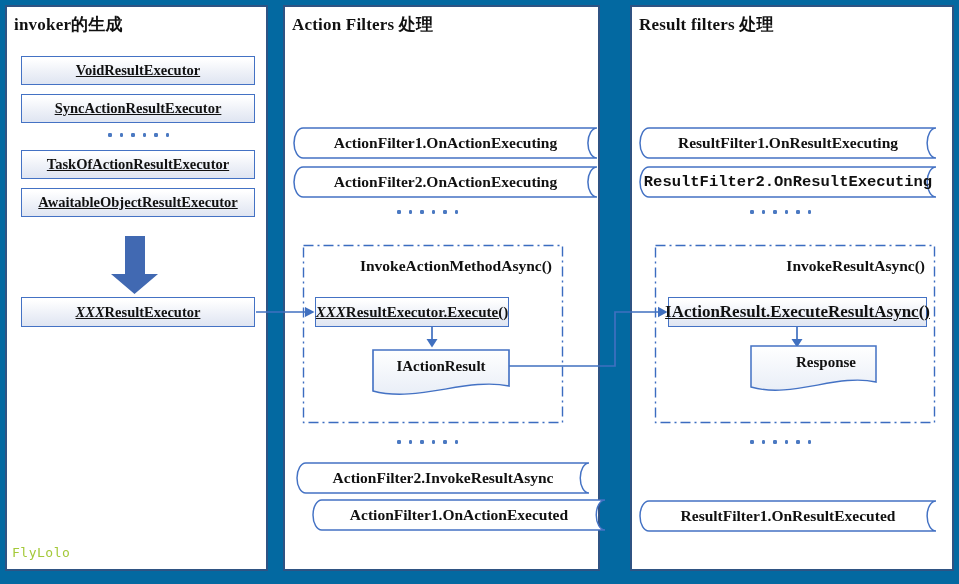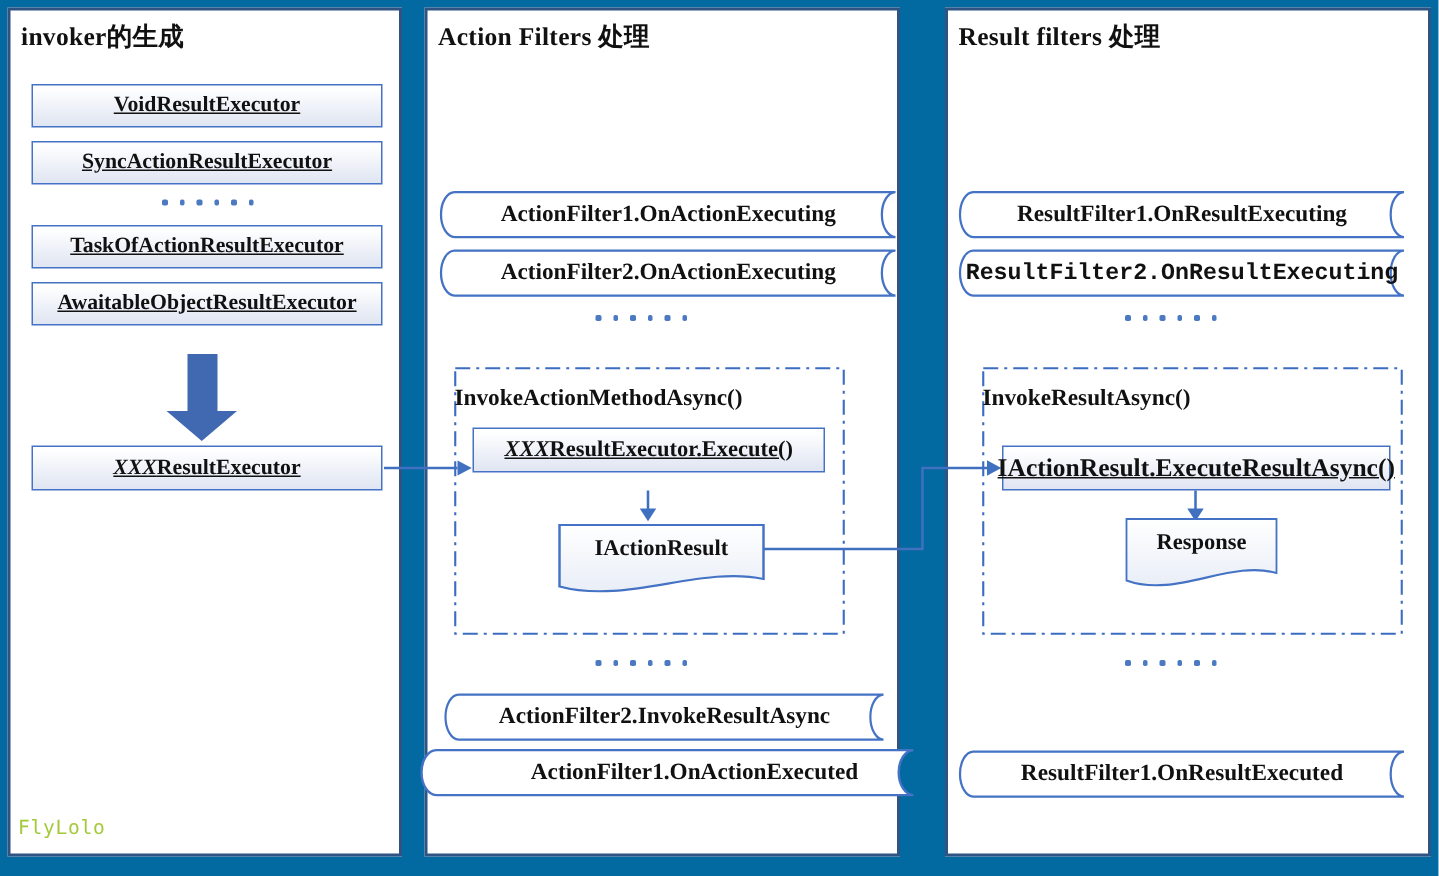--- a/index.html
+++ b/index.html
@@ -20,21 +20,21 @@
   .stored{position:absolute;}
   .stored svg{position:absolute;inset:0;width:100%;height:100%;overflow:visible;}
   .stored .lbl{position:relative;display:flex;height:100%;align-items:center;justify-content:center;
     font-weight:bold;font-size:15.5px;white-space:nowrap;border-radius:13px;}
   .docshape{position:absolute;}
   .docshape svg{position:absolute;inset:0;width:100%;height:100%;overflow:visible;}
   .docshape .lbl{position:relative;display:flex;height:32px;align-items:center;justify-content:center;
     font-weight:bold;font-size:15px;white-space:nowrap;}
   .dots{position:absolute;display:flex;gap:8px;}
   .dots i{width:3.5px;height:3.5px;background:var(--dots);border-radius:1.2px;display:block;}
-  .dash-label{position:absolute;font-weight:bold;font-size:15.5px;white-space:nowrap;}
+  .dash-label{position:absolute;font-weight:bold;font-size:15.5px;text-align:right;white-space:nowrap;}
   .overlay{position:absolute;left:0;top:0;pointer-events:none;}
   .em{font-style:italic;}
   .watermark{position:absolute;font-family:"DejaVu Sans Mono","Liberation Mono",monospace;
     font-size:13px;color:var(--wm);letter-spacing:.5px;}
 </style>
 </head>
 <body>
 
 <div class="stage" style="--panel-border: #2f5383; --shape-border: #4472c4; --connector: #4070c0; --arrow-fill: #4169b2; --dots: #4b79c2; --wm: #a4c939;">
 
@@ -118,21 +118,21 @@
     <i></i>
       <i></i>
       <i></i>
       <i></i>
       <i></i>
       <i></i>
   </div>
 
   <div class="dash-label" style="left:303px;top:257px;width:249px;">InvokeActionMethodAsync()</div>
 
-  <div class="box" style="left:315px;top:285px;width:235px;height:30px;font-size:15px;">
+  <div class="box" style="left:315px;top:297px;width:194px;height:30px;font-size:15px;">
     <span><span class="em">XXX</span><span>ResultExecutor.Execute()</span></span>
   </div>
 
   <div class="docshape" style="left:373px;top:350px;width:136px;height:46px;">
     <svg viewBox="0 0 116 46" preserveAspectRatio="none">
       <defs>
           <linearGradient id="dg1" x1="0" y1="0" x2="0" y2="1">
         <stop offset="0" stop-color="#ffffff"></stop>
             <stop offset="1" stop-color="#e9eef7"></stop>
       </linearGradient>
@@ -150,21 +150,21 @@
       <i></i>
       <i></i>
   </div>
 
   <div class="stored" style="left:297px;top:463px;width:292px;height:30px;">
     <svg viewBox="0 0 300 30" preserveAspectRatio="none">
         <path d="M9 0 L300 0 A9 15 0 0 0 300 30 L9 30 A9 15 0 0 1 9 0 Z" fill="#ffffff" stroke="#4472c4" stroke-width="1.5"></path>
       </svg>
     <span class="lbl">ActionFilter2.InvokeResultAsync</span>
   </div>
-  <div class="stored" style="left:281px;top:500px;width:292px;height:30px;padding-left:36px;">
+  <div class="stored" style="left:313px;top:500px;width:292px;height:30px;">
     <svg viewBox="0 0 300 30" preserveAspectRatio="none">
         <path d="M9 0 L300 0 A9 15 0 0 0 300 30 L9 30 A9 15 0 0 1 9 0 Z" fill="#ffffff" stroke="#4472c4" stroke-width="1.5"></path>
       </svg>
     <span class="lbl">ActionFilter1.OnActionExecuted</span>
   </div>
 
   <div class="stored" style="left:640px;top:128px;width:296px;height:30px;">
     <svg viewBox="0 0 300 30" preserveAspectRatio="none">
         <path d="M9 0 L300 0 A9 15 0 0 0 300 30 L9 30 A9 15 0 0 1 9 0 Z" fill="#ffffff" stroke="#4472c4" stroke-width="1.5"></path>
       </svg>
@@ -185,21 +185,21 @@
       <i></i>
       <i></i>
   </div>
 
   <div class="dash-label" style="left:655px;top:257px;width:270px;">InvokeResultAsync()</div>
 
   <div class="box" style="left:668px;top:297px;width:259px;height:30px;font-size:17px;">
     <span>IActionResult.ExecuteResultAsync()</span>
   </div>
 
-  <div class="docshape" style="left:751px;top:346px;width:100px;height:46px;">
+  <div class="docshape" style="left:751px;top:346px;width:100px;height:46px;padding-left:25px;">
     <svg viewBox="0 0 116 46" preserveAspectRatio="none">
       <defs>
           <linearGradient id="dg2" x1="0" y1="0" x2="0" y2="1">
         <stop offset="0" stop-color="#ffffff"></stop>
             <stop offset="1" stop-color="#e9eef7"></stop>
       </linearGradient>
         </defs>
       <path d="M0 0 L116 0 L116 36 C 80 27 38 53 0 41 Z" fill="url(#dg2)" stroke="#4472c4" stroke-width="1.4"></path>
     </svg>
     <span class="lbl">Response</span>

